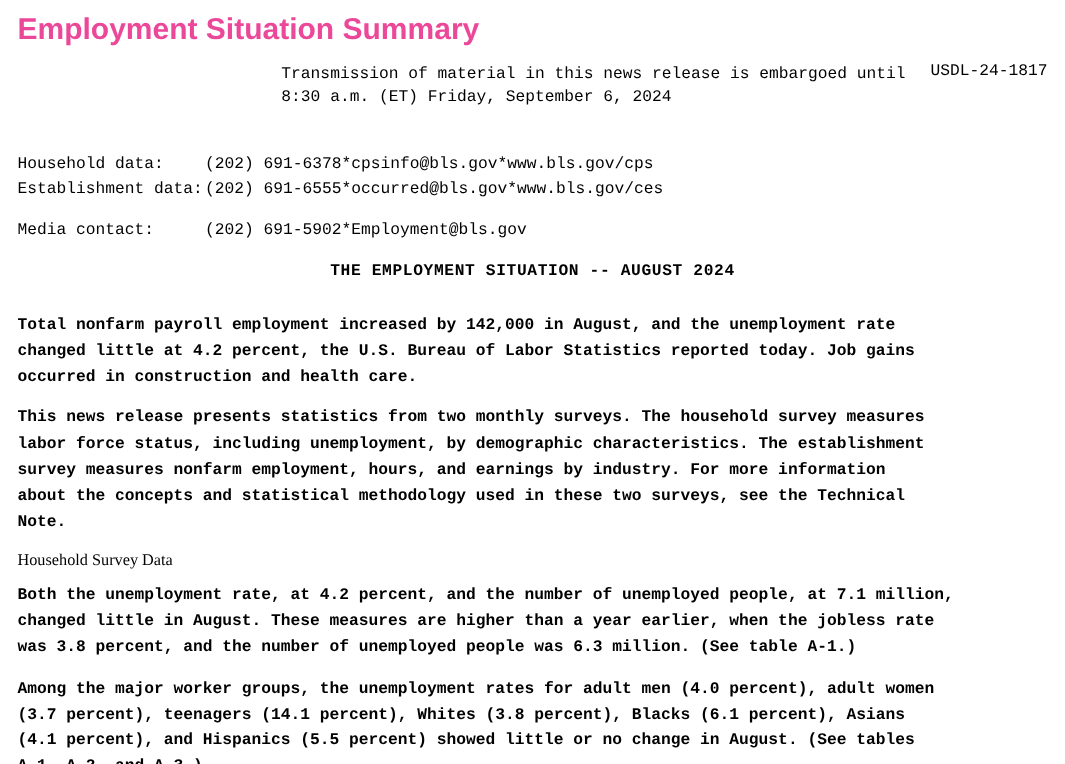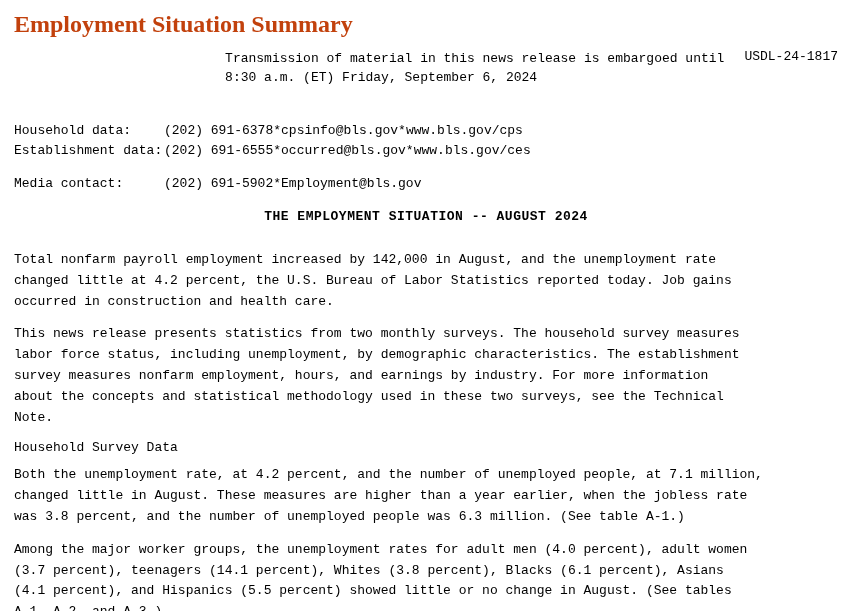--- a/index.html
+++ b/index.html
@@ -12,24 +12,24 @@
       background: #ffffff;
       font-family: 'Courier New', Courier, monospace;
       font-size: 13px;
       color: #000000;
       padding: 10px 14px;
       width: 852px;
       min-height: 611px;
     }
 
     h1.page-title {
-      font-family: Liberation Serif, serif;
+      font-family: Liberation Sans, sans-serif;
       font-size: 24px;
       font-weight: bold;
-      color: #c2410c;
+      color: #ec4899;
       margin-bottom: 10px;
       line-height: 1.2;
     }
 
     .embargo-block {
       display: flex;
       justify-content: flex-end;
       align-items: flex-start;
       margin-bottom: 12px;
       font-size: 13px;
@@ -59,24 +59,25 @@
       font-weight: bold;
       margin-bottom: 26px;
       margin-top: 4px;
       font-size: 13px;
       letter-spacing: 0.5px;
     }
 
     .paragraph {
       margin-bottom: 12px;
       line-height: 1.6;
+      font-weight: bold;
     }
 
     .subsection-title {
-      font-family: Liberation Mono, monospace;
+      font-family: Liberation Serif, serif;
       font-size: 13px;
       font-weight: normal;
       margin-bottom: 10px;
       margin-top: 4px;
     }
 
     .info-row-item {
       display: flex;
       line-height: 1.6;
     }

